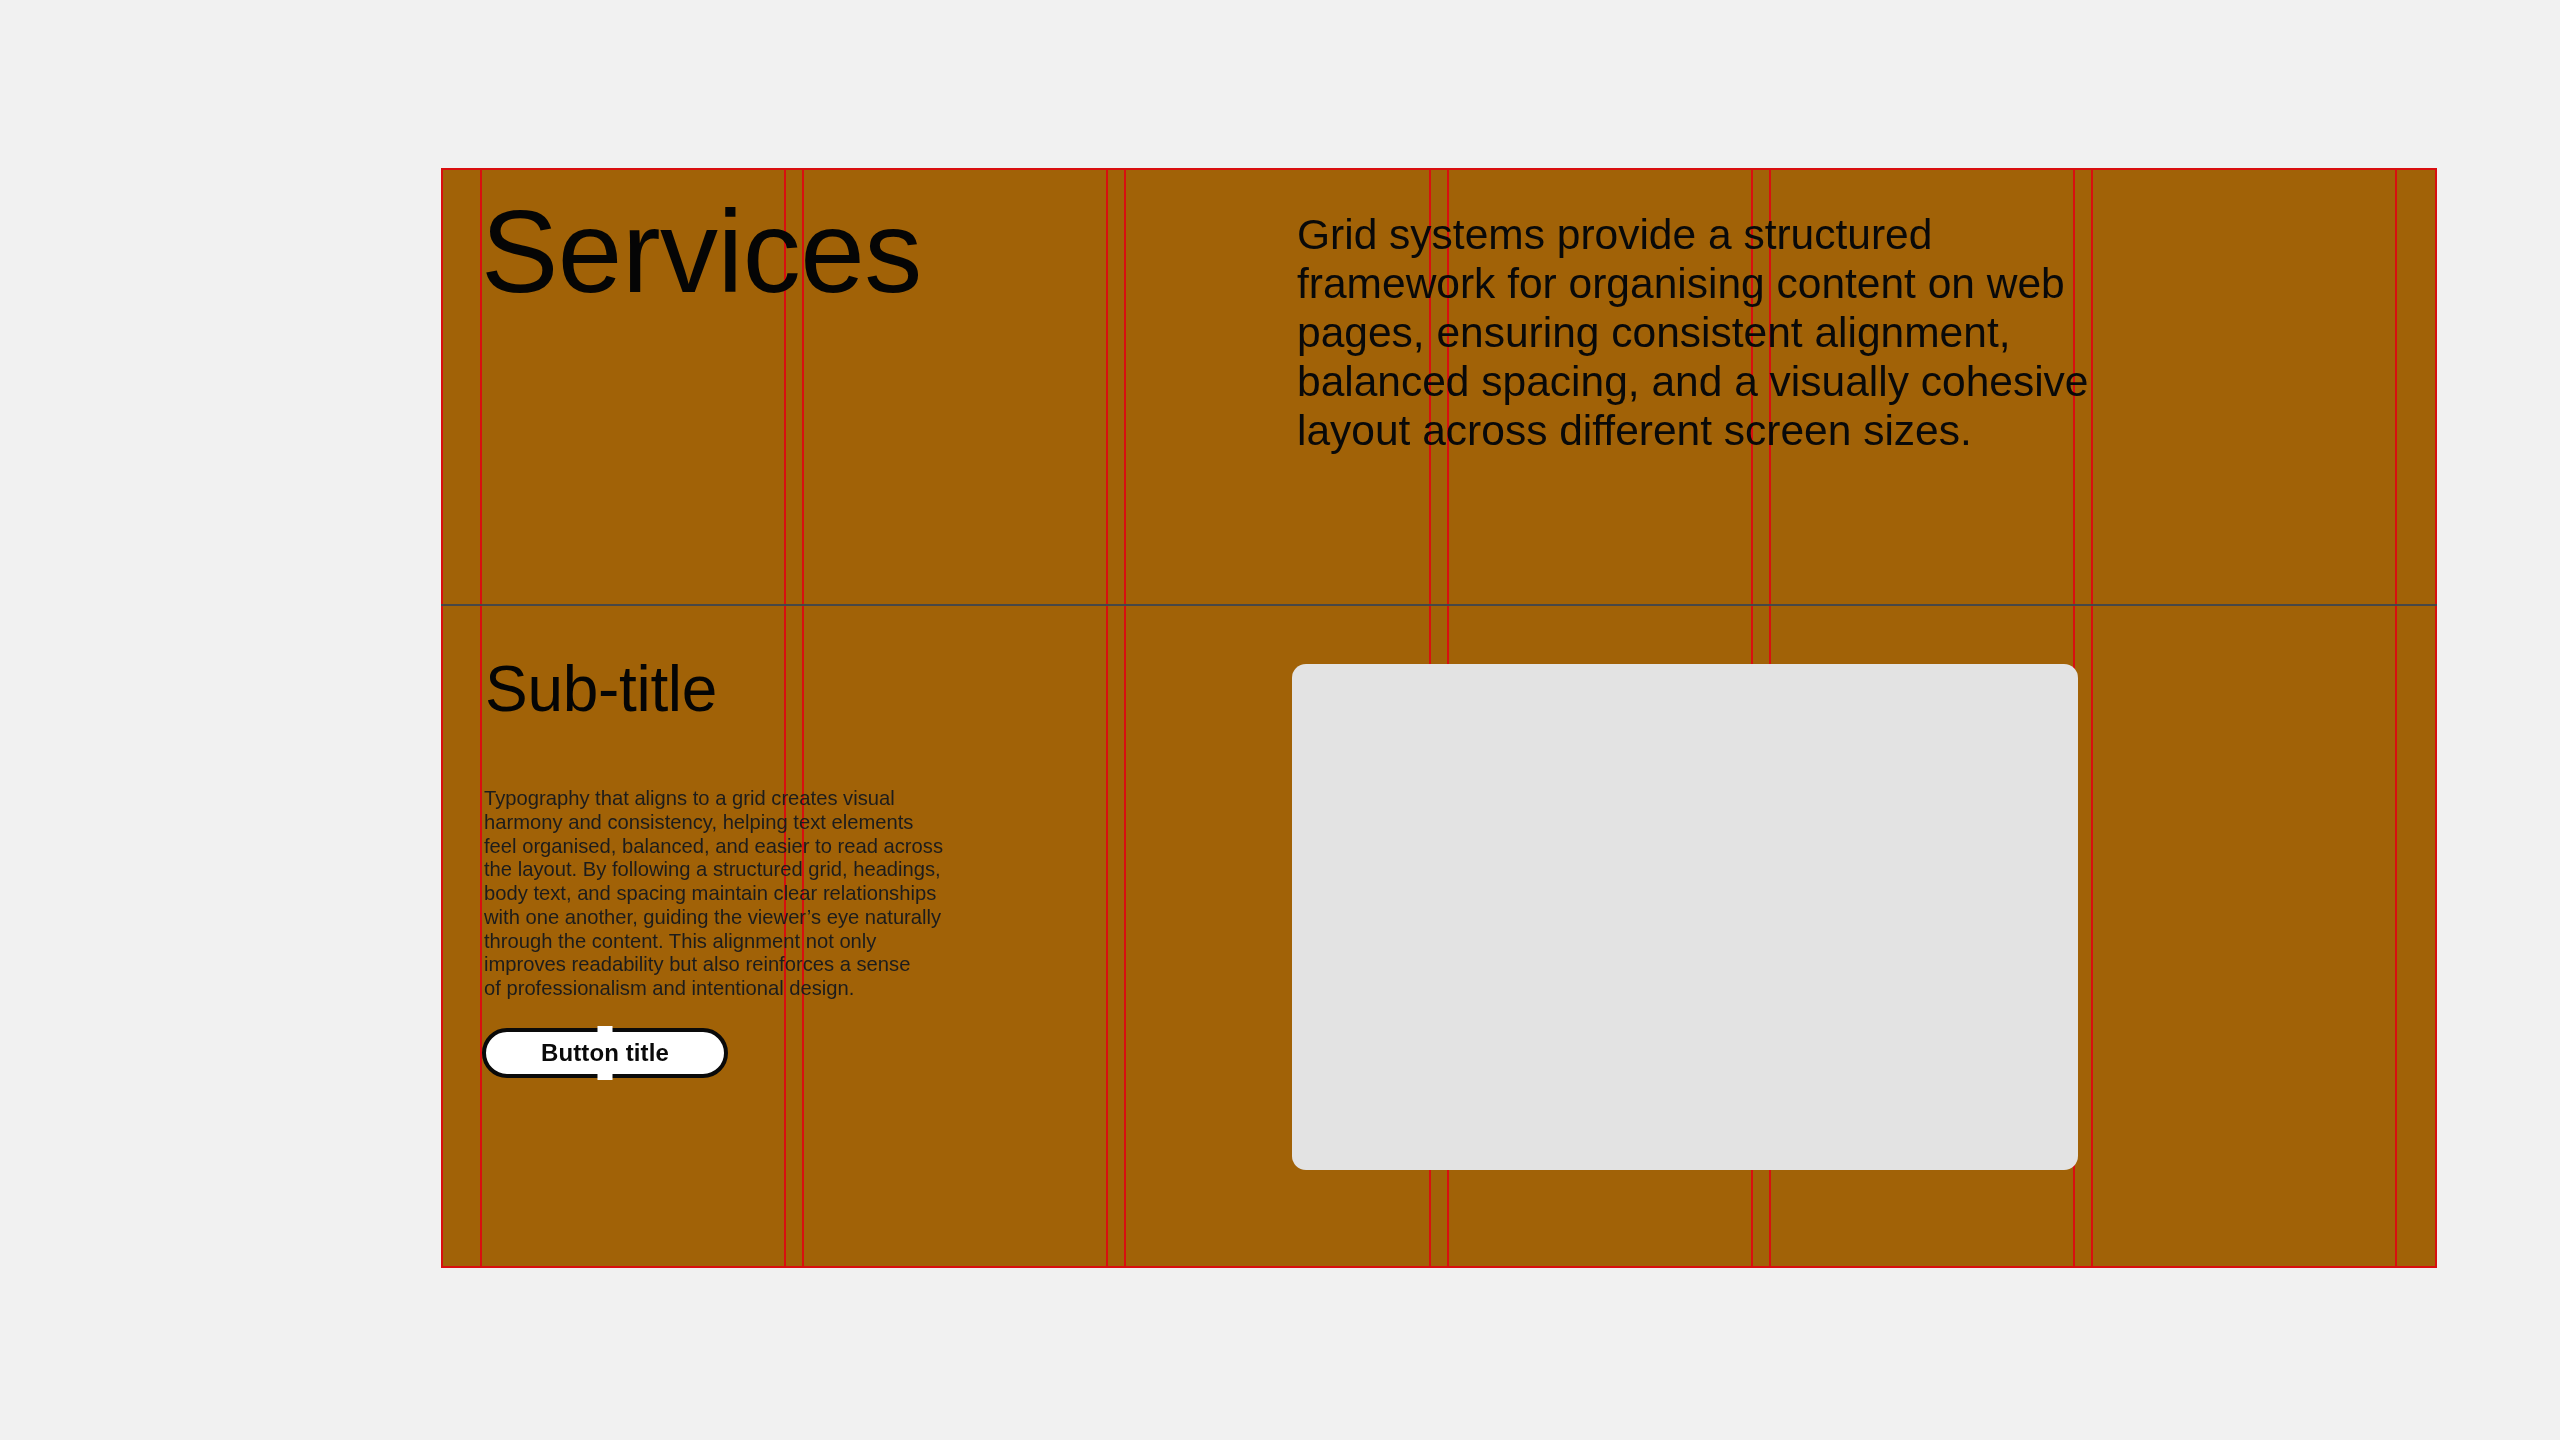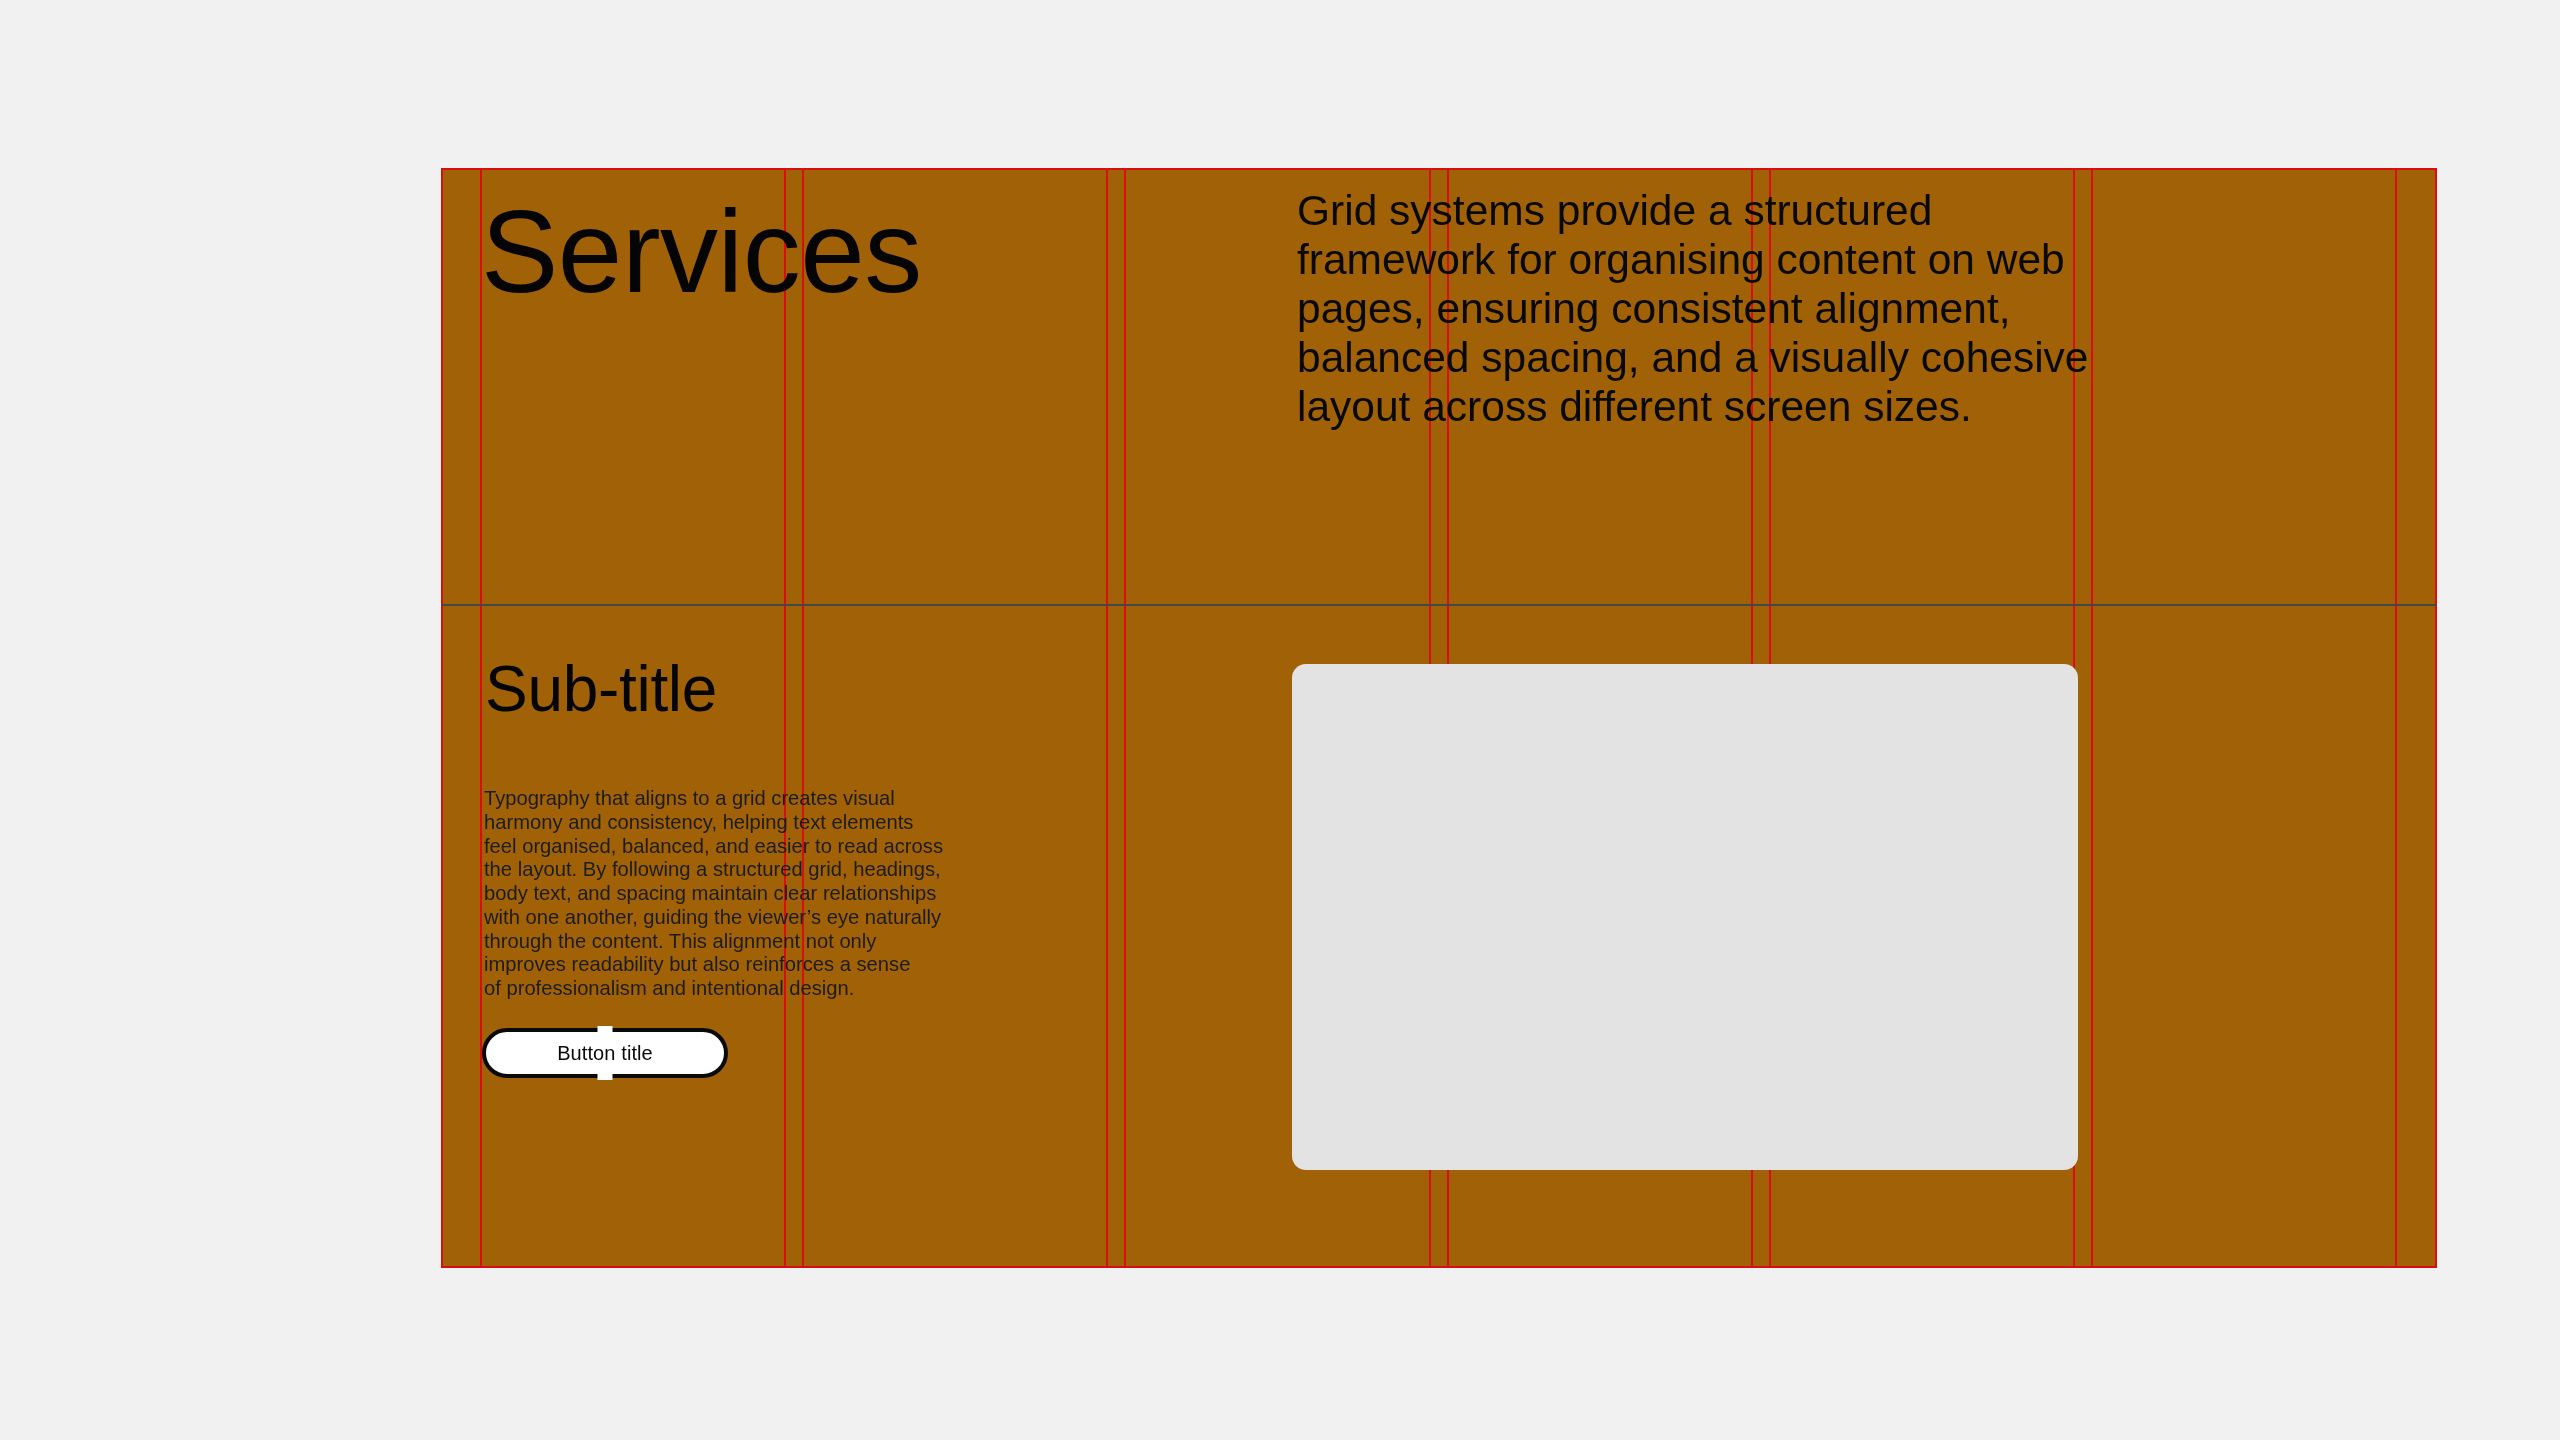--- a/index.html
+++ b/index.html
@@ -35,21 +35,21 @@
     position:absolute;left:-2px;right:-2px;top:434px;height:2px;
     background:#474747;z-index:4;
   }
   
   .hero-title{
     position:absolute;left:38px;top:24px;z-index:3;
     font-size:116px;line-height:116px;letter-spacing:-0.5px;color:#050505;
     white-space:pre;
   }
   .hero-intro{
-    position:absolute;left:854px;top:16px;z-index:3;
+    position:absolute;left:854px;top:40px;z-index:3;
     font-size:42.5px;line-height:49px;color:#090909;letter-spacing:0;
     white-space:pre;
   }
   .section-subtitle{
     position:absolute;left:42px;top:487px;z-index:3;
     font-size:64px;line-height:64px;letter-spacing:-0.3px;color:#050505;
     white-space:pre;
   }
   .body-paragraph{
     position:absolute;left:41px;top:603px;z-index:3;
@@ -58,21 +58,21 @@
     margin-top:14px;
   }
   
   .cta-button{
     position:absolute;left:39px;top:858px;width:246px;height:50px;z-index:5;
     background:#ffffff;border:4px solid #0a0a0a;border-radius:27px;
     display:flex;align-items:center;justify-content:center;
     cursor:pointer;
   }
   .cta-label{
-    font-size:20px;font-weight:400;color:#0a0a0a;letter-spacing:0.1px;
+    font-size:24px;font-weight:700;color:#0a0a0a;letter-spacing:0.1px;
   }
   .notch{
     position:absolute;left:50%;transform:translateX(-50%);
     width:15px;height:8px;background:#ffffff;
   }
   .notch.top{top:-6px;}
   .notch.bottom{bottom:-6px;}
   
   .image-placeholder{
     position:absolute;left:849px;top:494px;width:786px;height:506px;z-index:2;

